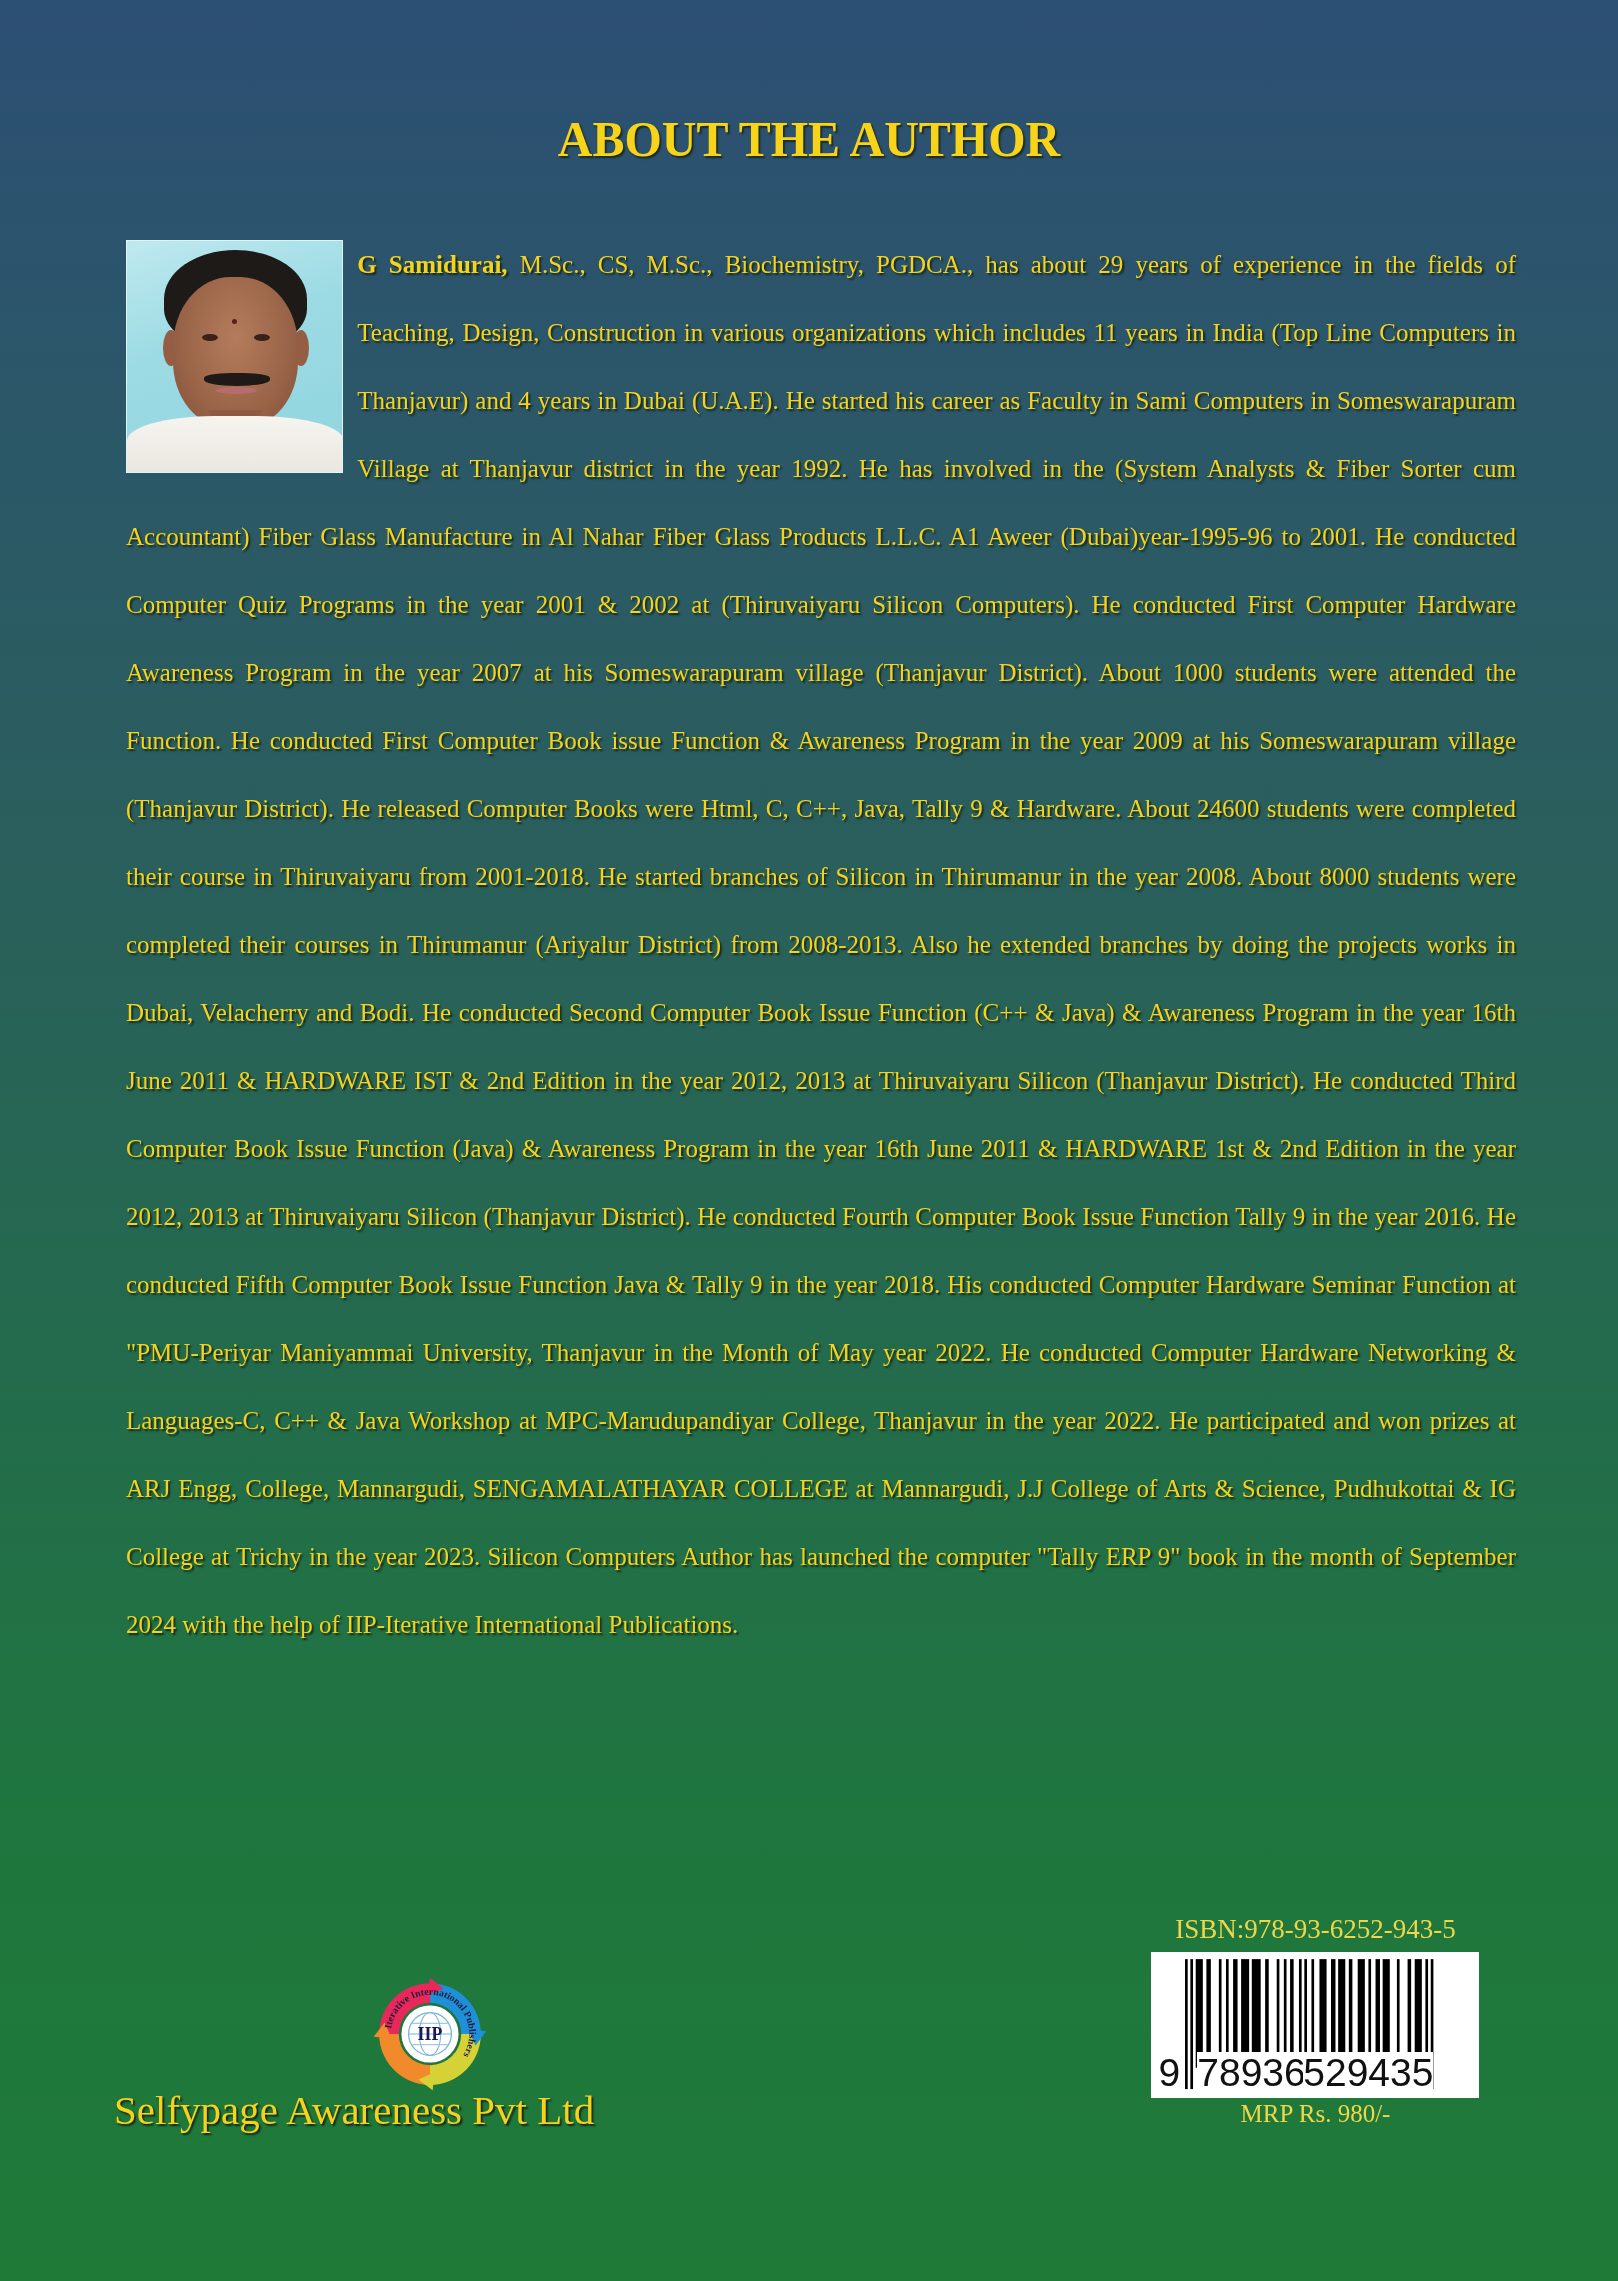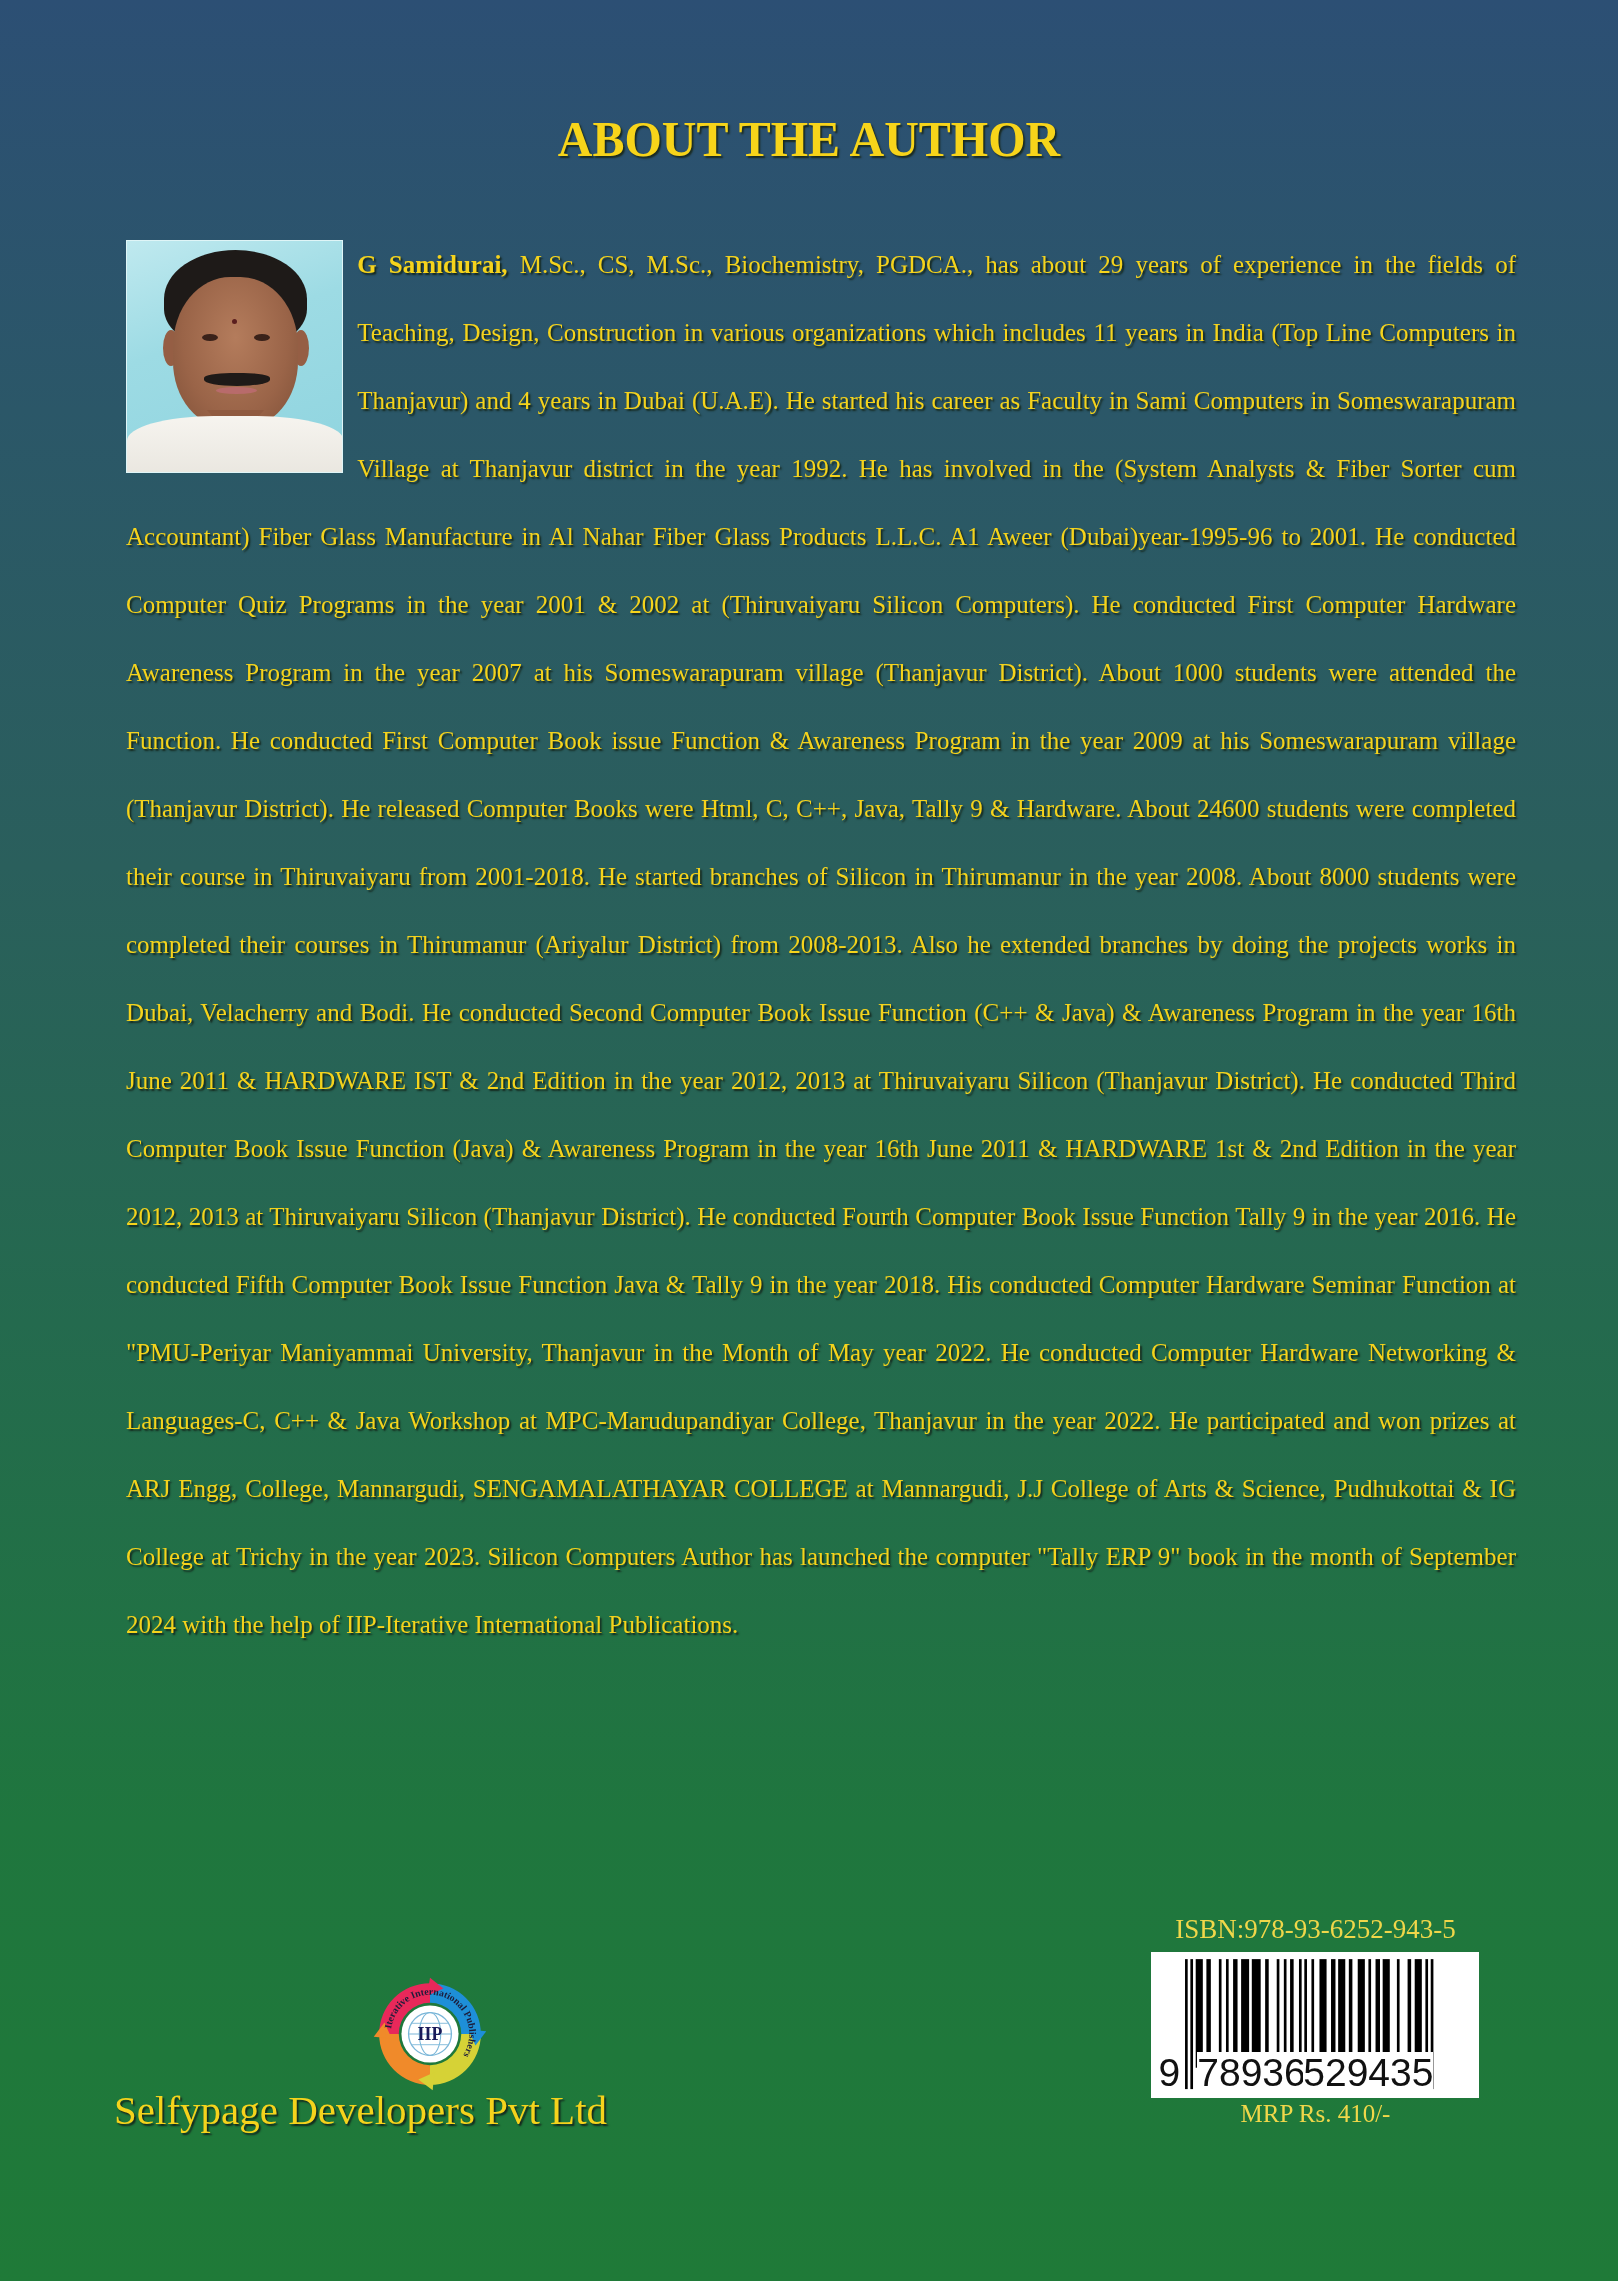--- a/index.html
+++ b/index.html
@@ -246,21 +246,21 @@
 
       <circle cx="65" cy="65" r="32" fill="#ffffff"></circle>
       <circle cx="65" cy="65" r="24" fill="none" stroke="#7ab6d8" stroke-width="1.5"></circle>
       <ellipse cx="65" cy="65" rx="12" ry="24" fill="none" stroke="#7ab6d8" stroke-width="1.2"></ellipse>
       <line x1="41" y1="65" x2="89" y2="65" stroke="#7ab6d8" stroke-width="1.2"></line>
       <line x1="45" y1="53" x2="85" y2="53" stroke="#7ab6d8" stroke-width="1"></line>
       <line x1="45" y1="77" x2="85" y2="77" stroke="#7ab6d8" stroke-width="1"></line>
       <text x="65" y="72" text-anchor="middle" font-family="Liberation Serif, serif" font-size="20" font-weight="bold" fill="#1a1a5a">IIP</text>
     </svg>
   </div>
-  <div class="publisher-name">Selfypage Developers Pvt Ltd</div>
+  <div class="publisher-name">Selfypage Awareness Pvt Ltd</div>
 </div>
 
 <div class="isbn-block">
   <div class="isbn">ISBN:978-93-6252-943-5</div>
   <div class="barcode">
     <svg width="328" height="146" viewBox="0 0 368 164">
       <g fill="#000">
 
         <rect x="38" y="8" width="3" height="146"></rect>
         <rect x="44" y="8" width="3" height="146"></rect>
@@ -296,15 +296,15 @@
         <rect x="308" y="8" width="3" height="146"></rect>
         <rect x="314" y="8" width="3" height="146"></rect>
       </g>
     </svg>
     <div class="barcode-digits">
       <span style="left:7.1px;">9</span>
       <span style="left:46px;">789362</span>
       <span style="left:152px;">529435</span>
     </div>
   </div>
-  <div class="mrp">MRP Rs. 410/-</div>
+  <div class="mrp">MRP Rs. 980/-</div>
 </div>
 
 
 </body></html>

